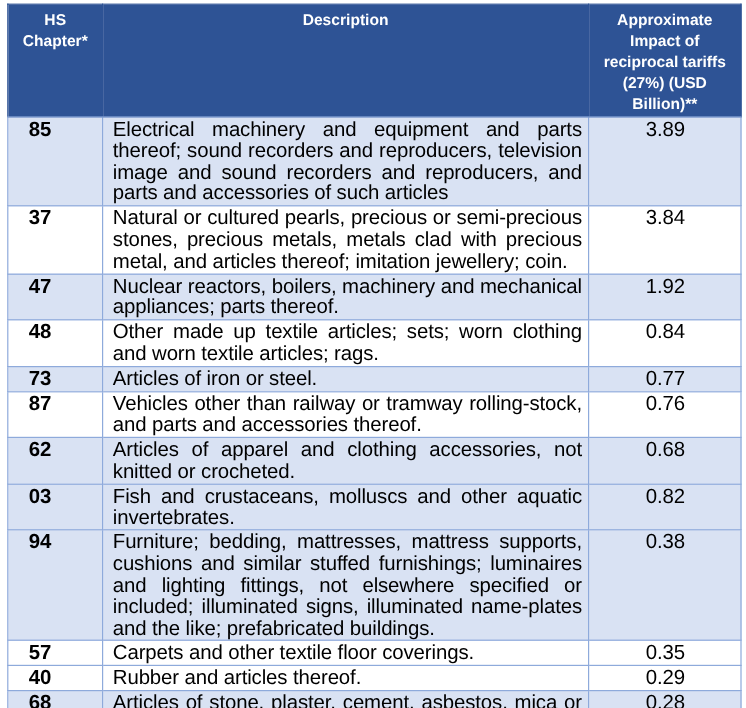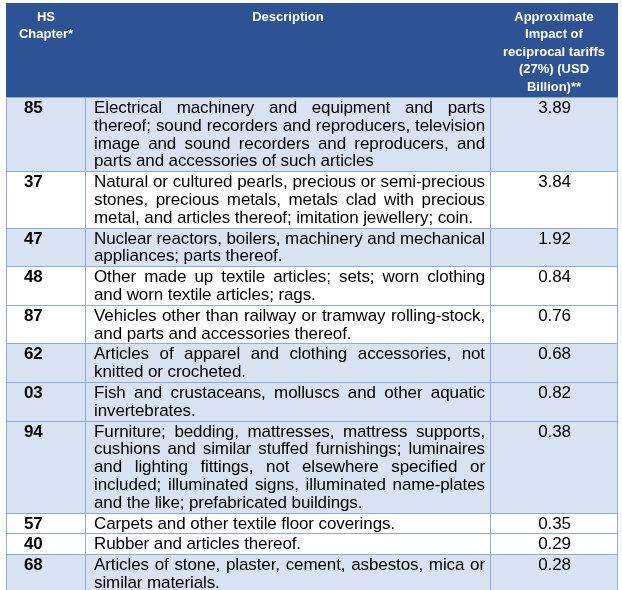--- a/index.html
+++ b/index.html
@@ -110,20 +110,25 @@
           <td class="cell-desc">Nuclear reactors, boilers, machinery and mechanical appliances; parts thereof.</td>
           <td class="cell-impact">1.92</td>
         </tr>
 
         <tr class="plain">
           <td class="cell-chapter">48</td>
           <td class="cell-desc">Other made up textile articles; sets; worn clothing and worn textile articles; rags.</td>
           <td class="cell-impact">0.84</td>
         </tr>
 
+        <tr class="shade">
+          <td class="cell-chapter">73</td>
+          <td class="cell-desc">Articles of iron or steel.</td>
+          <td class="cell-impact">0.77</td>
+        </tr>
 
         <tr class="plain">
           <td class="cell-chapter">87</td>
           <td class="cell-desc">Vehicles other than railway or tramway rolling-stock, and parts and accessories thereof.</td>
           <td class="cell-impact">0.76</td>
         </tr>
 
         <tr class="shade">
           <td class="cell-chapter">62</td>
           <td class="cell-desc">Articles of apparel and clothing accessories, not knitted or crocheted.</td>

